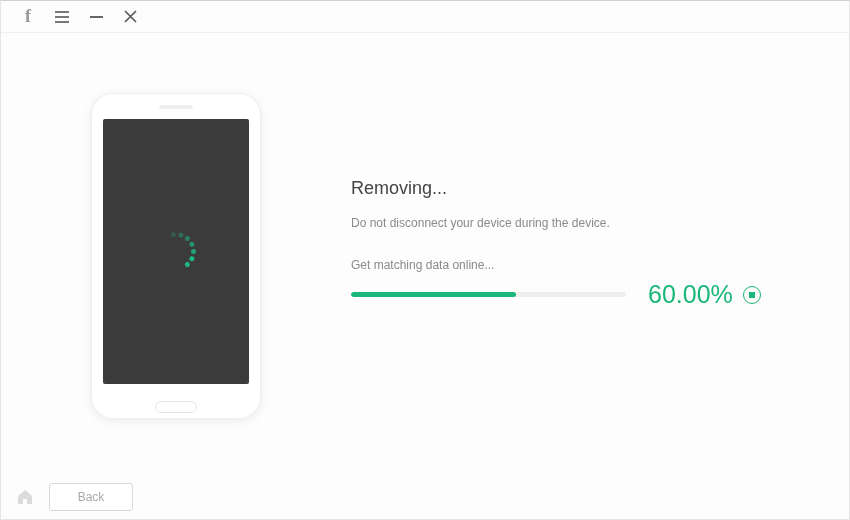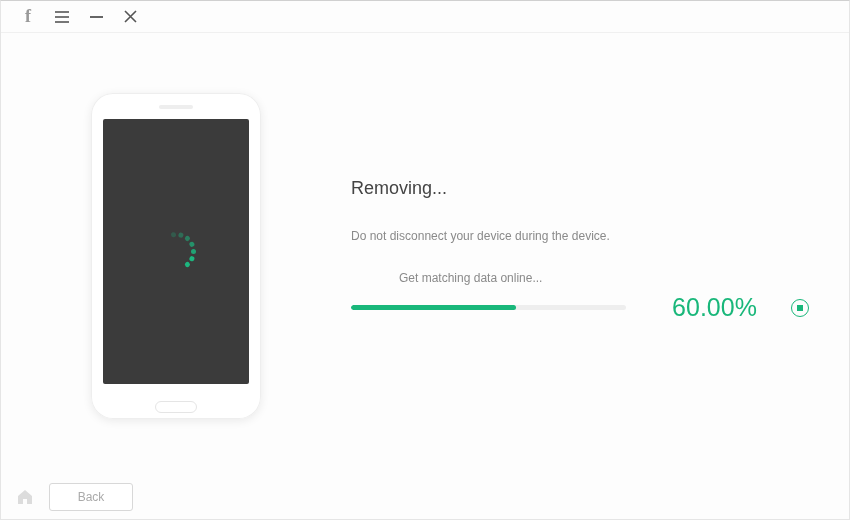--- a/index.html
+++ b/index.html
@@ -155,38 +155,36 @@
       margin: -2.5px;
     }
     .right-pane {
       margin-left: 90px;
       margin-top: 105px;
       flex: 1;
     }
     .status-title {
       font-size: 18px;
       color: #444;
-      margin-bottom: 30px;
+      margin-bottom: 17px;
     }
     .status-warning {
       font-size: 12px;
       color: #8a8a8a;
       margin-bottom: 28px;
     }
     .status-step {
       font-size: 12px;
       color: #8a8a8a;
       margin-bottom: 8px;
-      margin-left: 48px;
     }
     .progress-row {
       display: flex;
       align-items: center;
-      gap: 16px;
-      justify-content: space-between;
+      gap: 0;
     }
     .progress-track {
       width: 275px;
       height: 5px;
       background: #eeeeee;
       border-radius: 3px;
       overflow: hidden;
     }
     .progress-fill {
       height: 100%;

